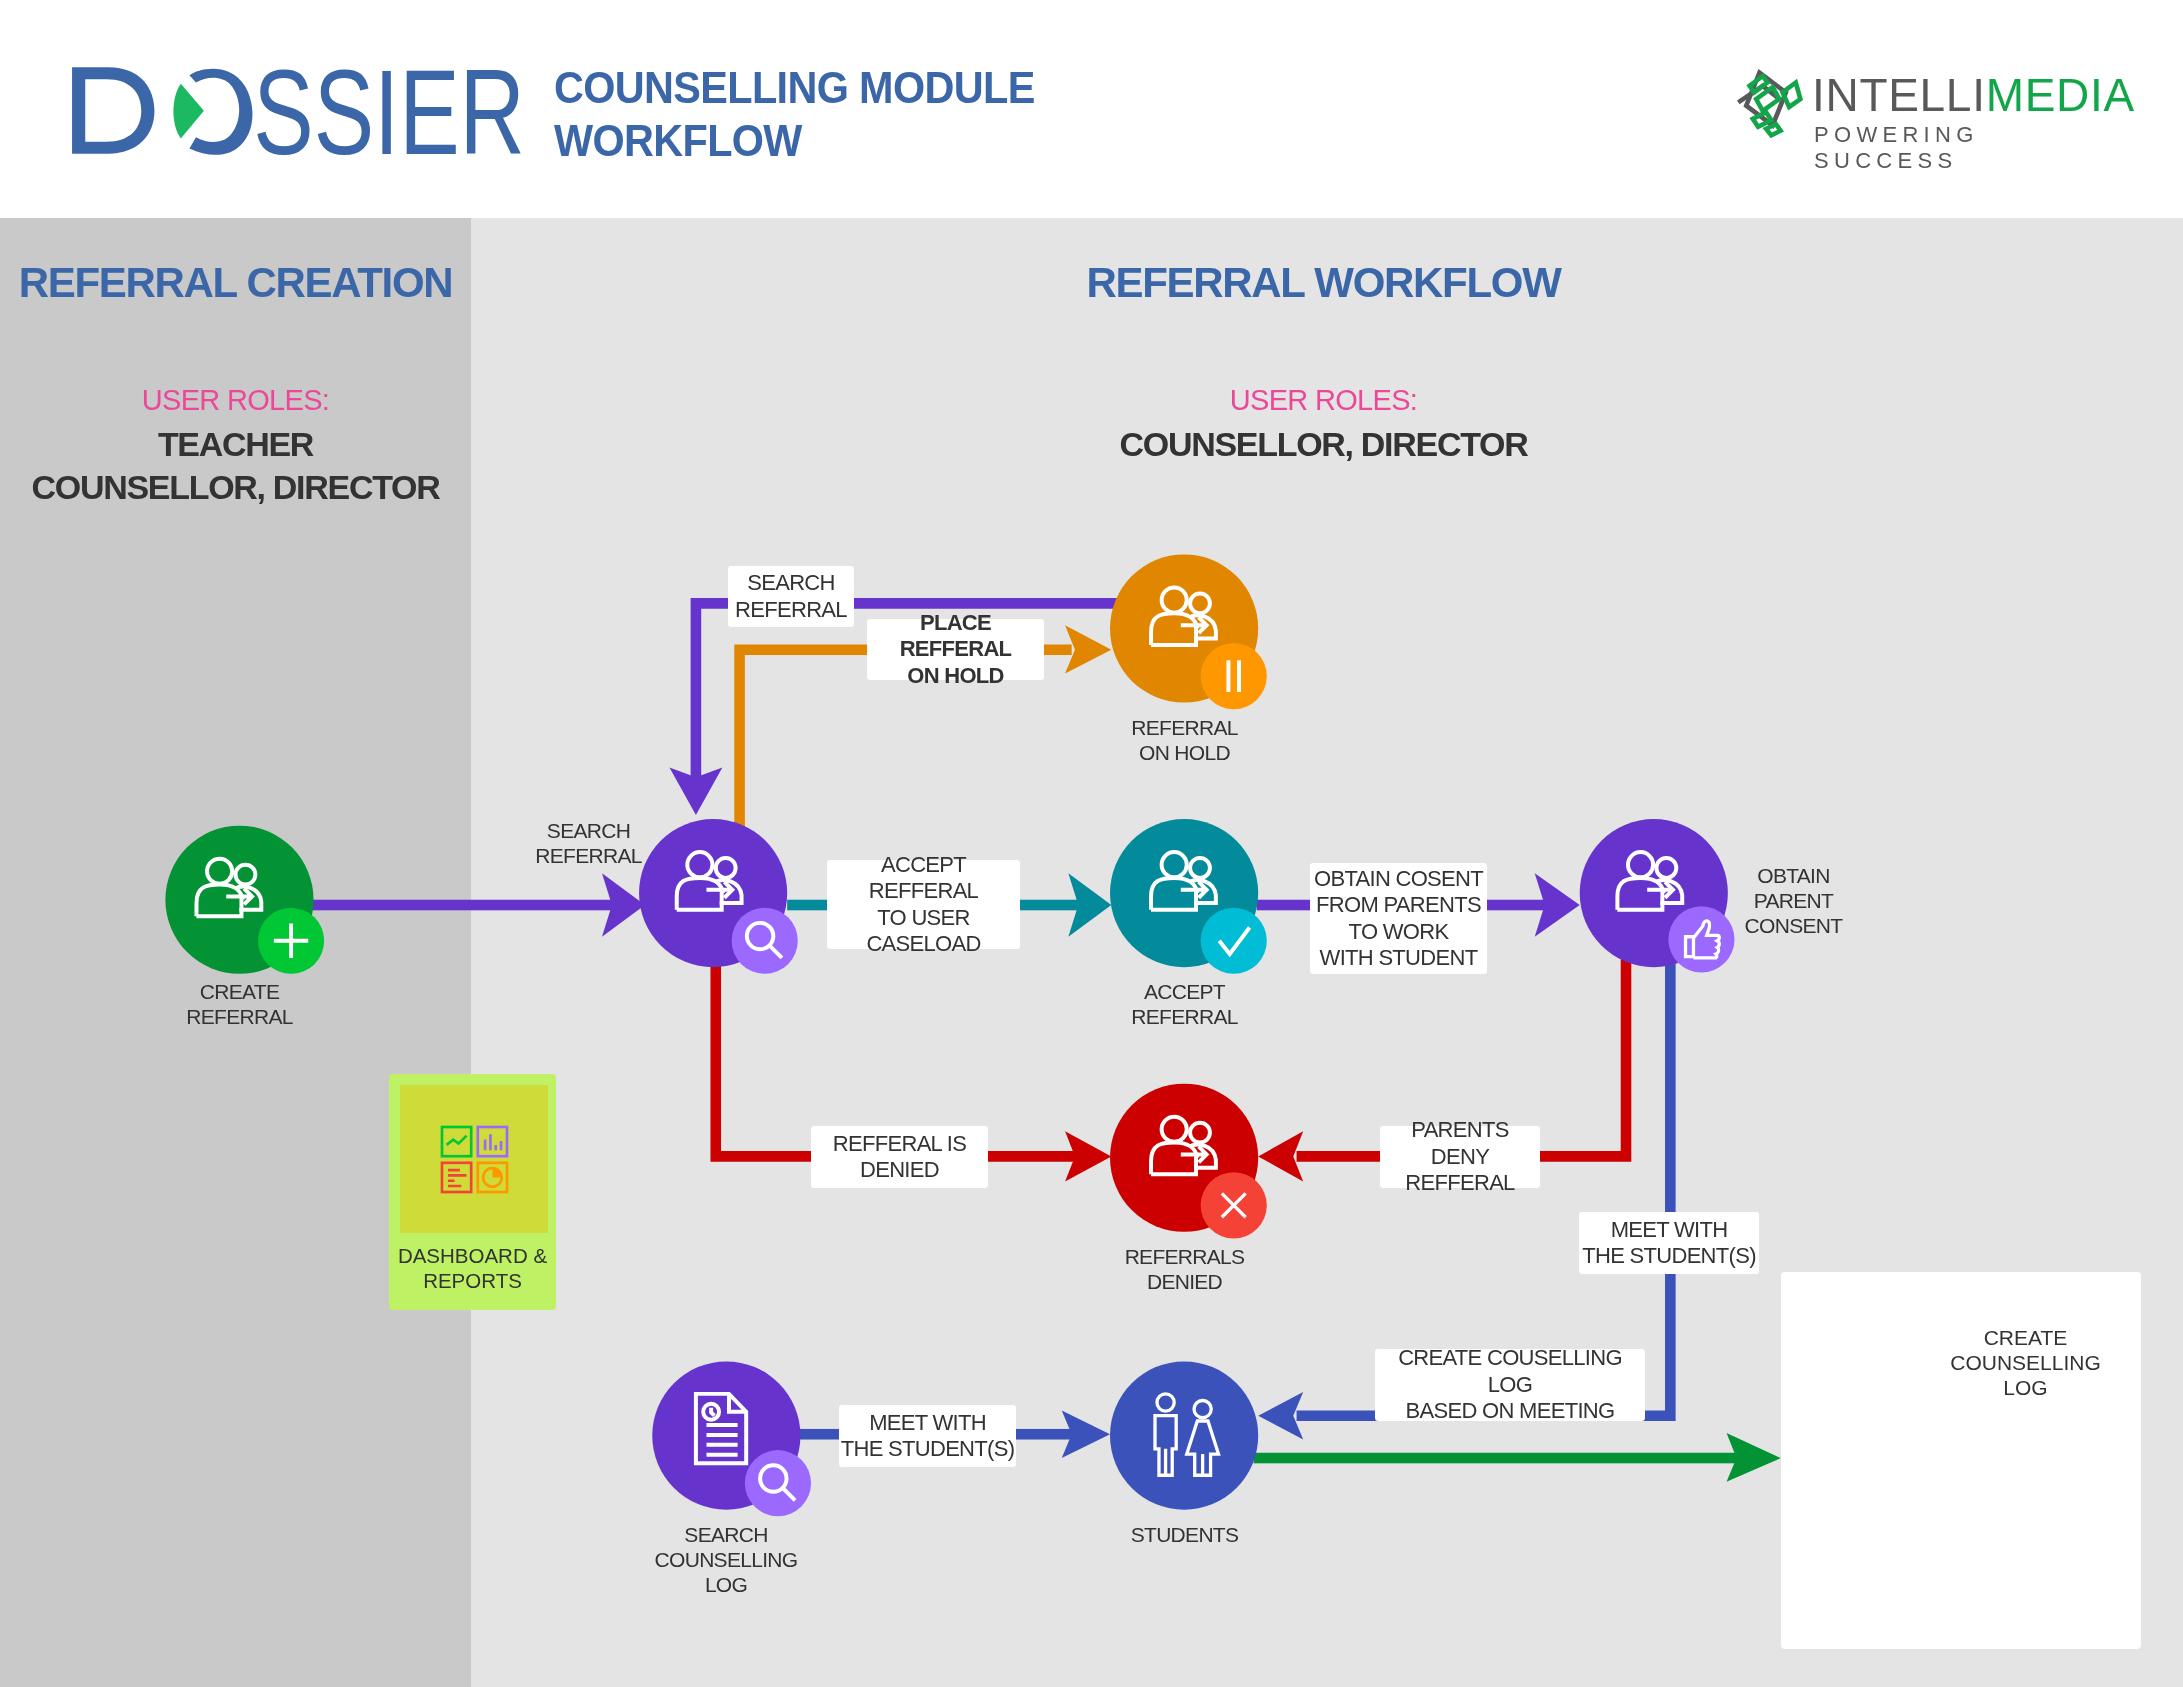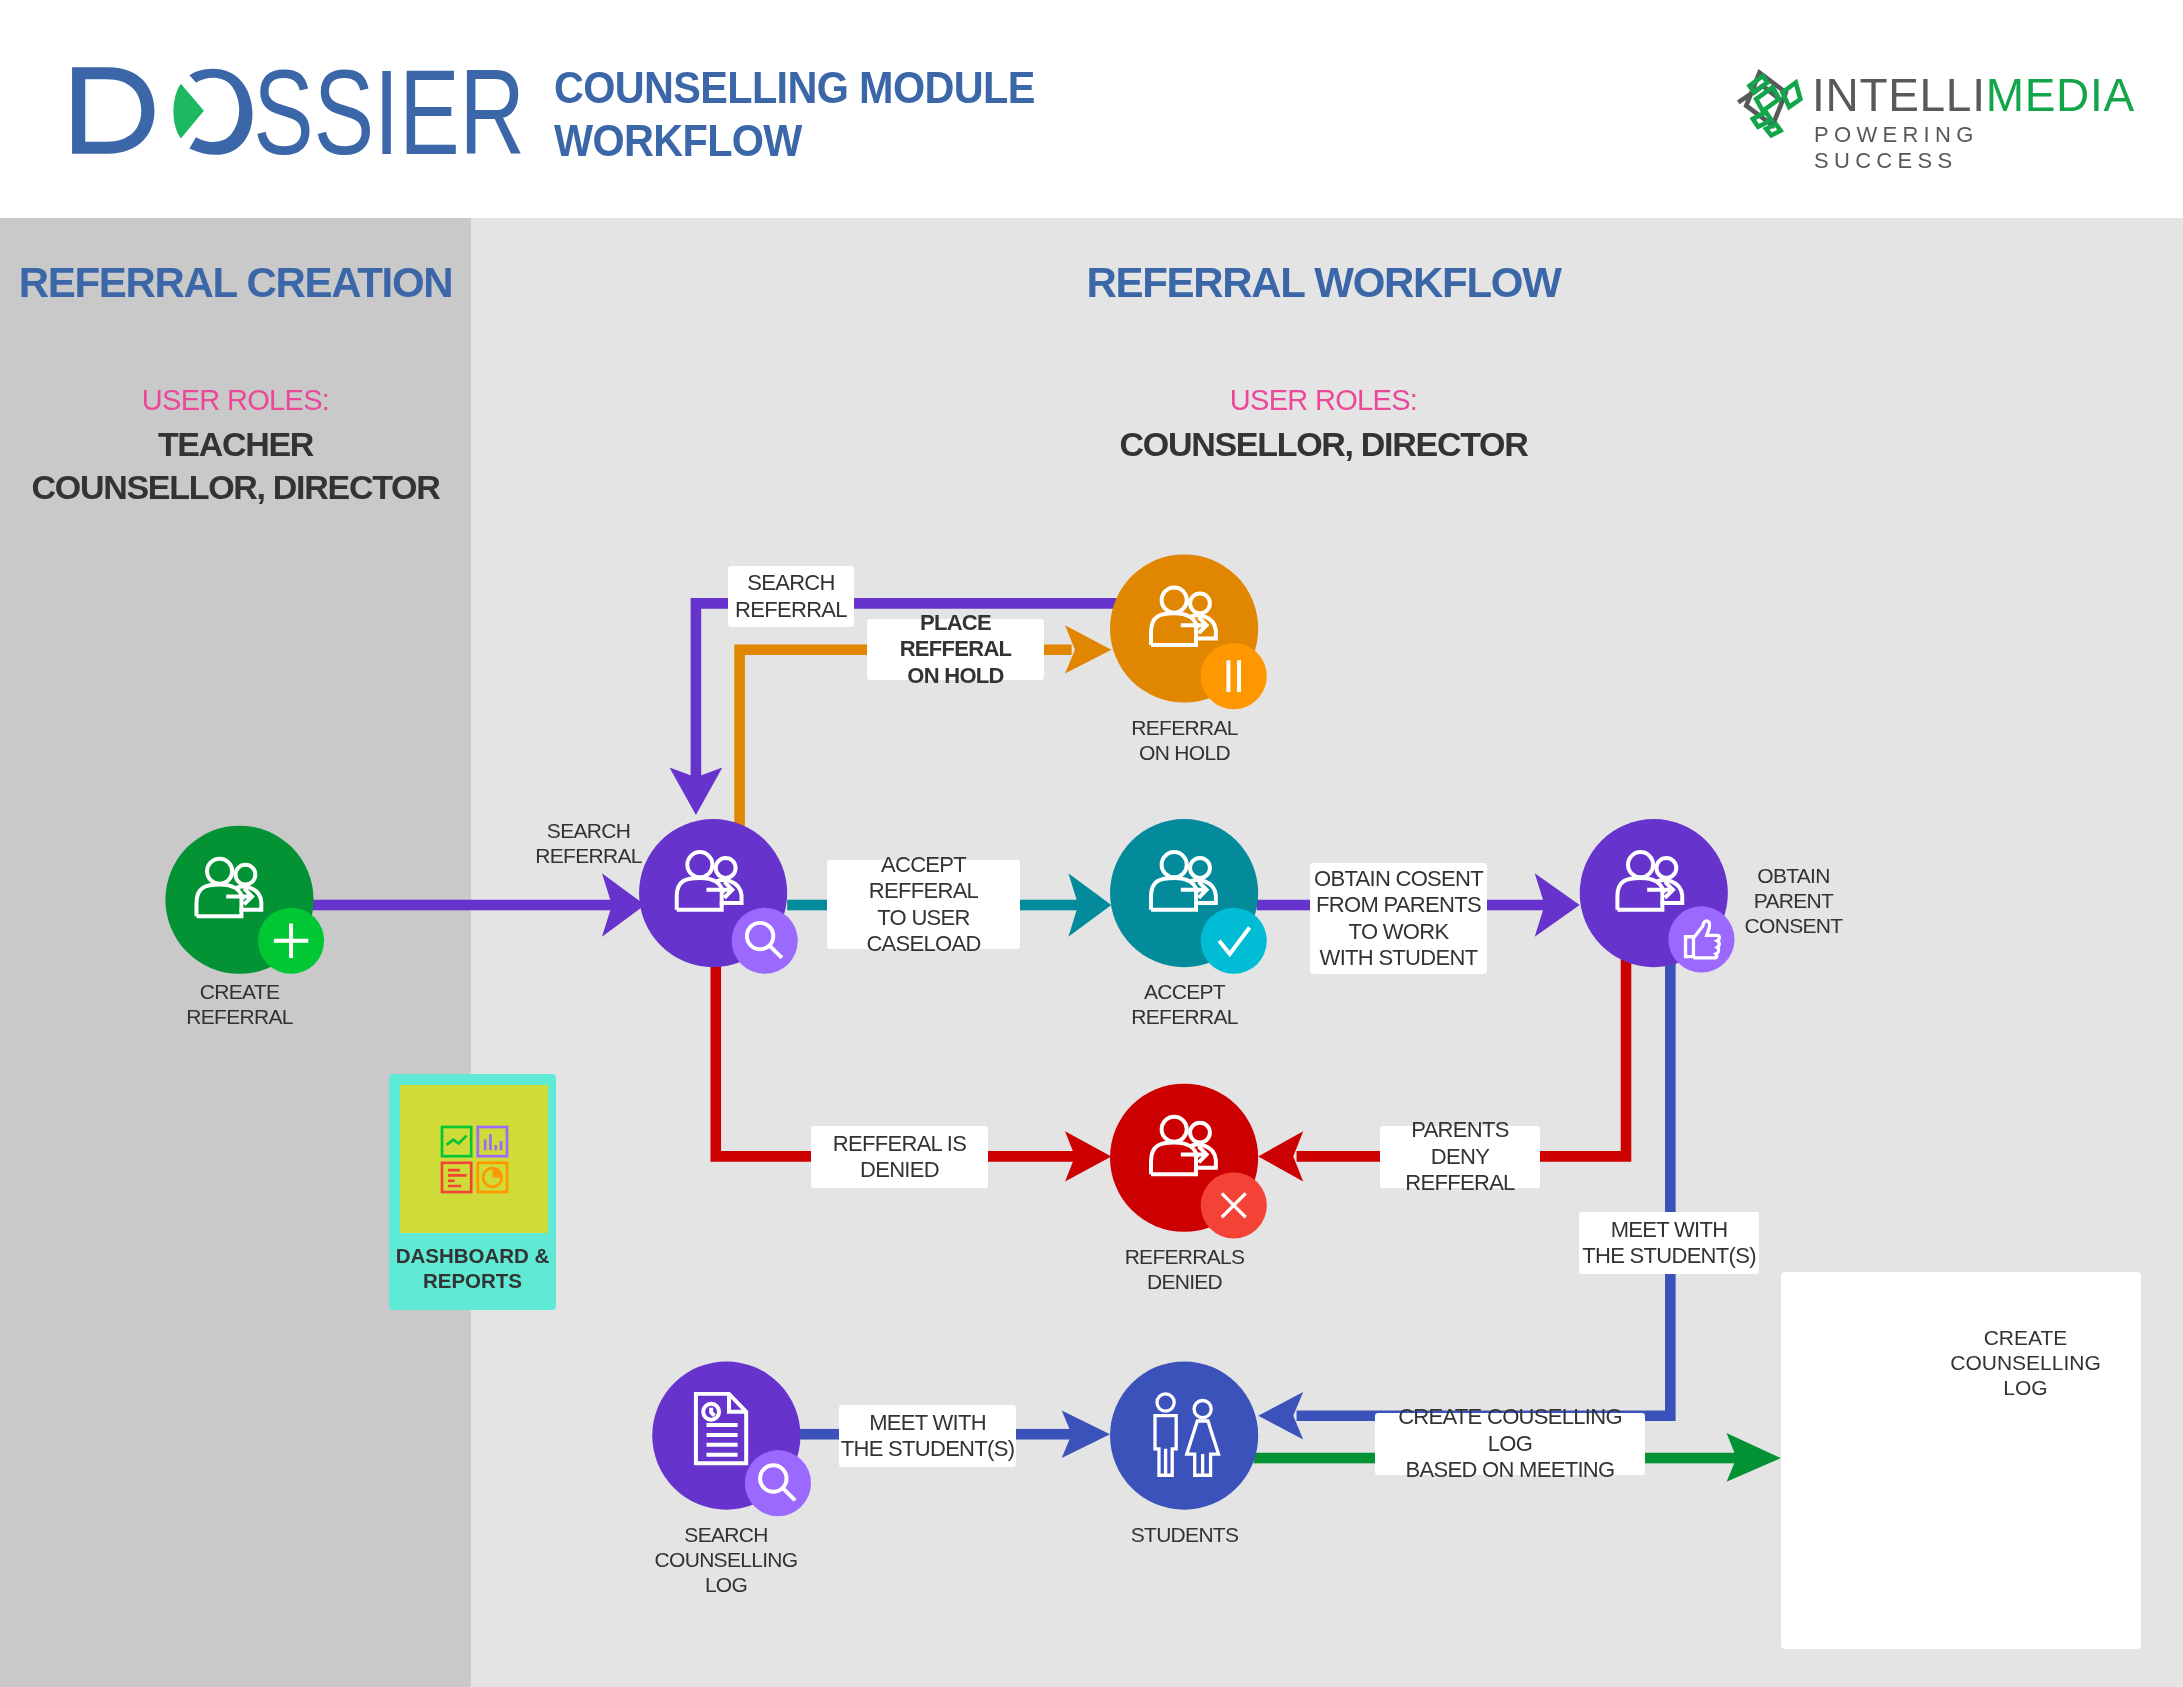--- a/index.html
+++ b/index.html
@@ -12,21 +12,21 @@
   .intelli-name .a { color:#58595b; } .intelli-name .b { color:#12a54a; }
   .intelli-tag { position:absolute; left:81px; top:56px; font-size:22px; letter-spacing:5.3px; color:#58595b; }
   .panel-left { position:absolute; left:0; top:218px; width:471px; height:1469px; background:#c9c9c9; }
   .panel-right { position:absolute; left:471px; top:218px; width:1712px; height:1469px; background:#e4e4e4; }
   .sec-title { position:absolute; color:#3b67a8; font-weight:bold; font-size:42px; letter-spacing:-1.3px; text-align:center; }
   .roles-label { position:absolute; color:#ec4899; font-size:29px; text-align:center; letter-spacing:-0.7px; }
   .roles { position:absolute; color:#333; font-weight:bold; font-size:34px; line-height:43px; text-align:center; letter-spacing:-1.3px; }
   svg.flow { position:absolute; left:0; top:0; width:2183px; height:1687px; }
   .lbl { position:absolute; background:#ffffff; border-radius:3.3px; color:#333; font-size:22px; line-height:26.5px; text-align:center; display:flex; align-items:center; justify-content:center; letter-spacing:-0.7px; }
   .cap { position:absolute; color:#333; font-size:21px; line-height:25px; text-align:center; letter-spacing:-0.7px; }
-  .dash-card { position:absolute; left:389px; top:1074px; width:167px; height:236px; background:#5eead4; border-radius:4px;font-weight:bold; }
+  .dash-card { position:absolute; left:389px; top:1074px; width:167px; height:236px; background:#bef264; border-radius:4px; }
   .dash-tile { position:absolute; left:10.6px; top:10.6px; width:148px; height:148px; background:#cedb39; }
   .dash-text { position:absolute; left:0; top:169px; width:167px; text-align:center; font-size:20.5px; line-height:25px; color:#333; }
   .log-card { position:absolute; left:1781px; top:1272px; width:360px; height:377px; background:#fff; border-radius:4px; }
   .log-title { position:absolute; left:165px; top:53px; width:159px; text-align:center; font-size:21px; line-height:25px; color:#333; }
   .log-list { position:absolute; left:40px; top:187px; margin:0; padding:0; list-style:none; }
   .log-list li { font-size:21px; line-height:26.5px; color:#333; position:relative; padding-left:21px; letter-spacing:-0.3px; }
   .log-list li::before { content:""; position:absolute; left:2.6px; top:10px; width:7.3px; height:7.3px; border-radius:50%; background:#333; }
 </style>
 </head>
 <body>
@@ -304,21 +304,21 @@
       <div>MEET WITH</div>
       <div>THE STUDENT(S)</div>
     </div>
 </div>
 <div class="lbl" style="left:839px;top:1405px;width:177px;height:62px;">
   <div>
       <div>MEET WITH</div>
       <div>THE STUDENT(S)</div>
     </div>
 </div>
-<div class="lbl" style="left:1375px;top:1413px;width:270px;height:62px;">
+<div class="lbl" style="left:1375px;top:1349px;width:270px;height:72px;">
   <div>
       <div>CREATE COUSELLING LOG</div>
       <div>BASED ON MEETING</div>
     </div>
 </div>
 
 <div class="dash-card">
   <div class="dash-tile">
     <svg style="position:absolute;left:40px;top:40px;width:69px;height:69px" viewBox="0 0 104 104">
       <rect x="3" y="3" width="44" height="44" fill="none" stroke="#00c733" stroke-width="4"></rect>

